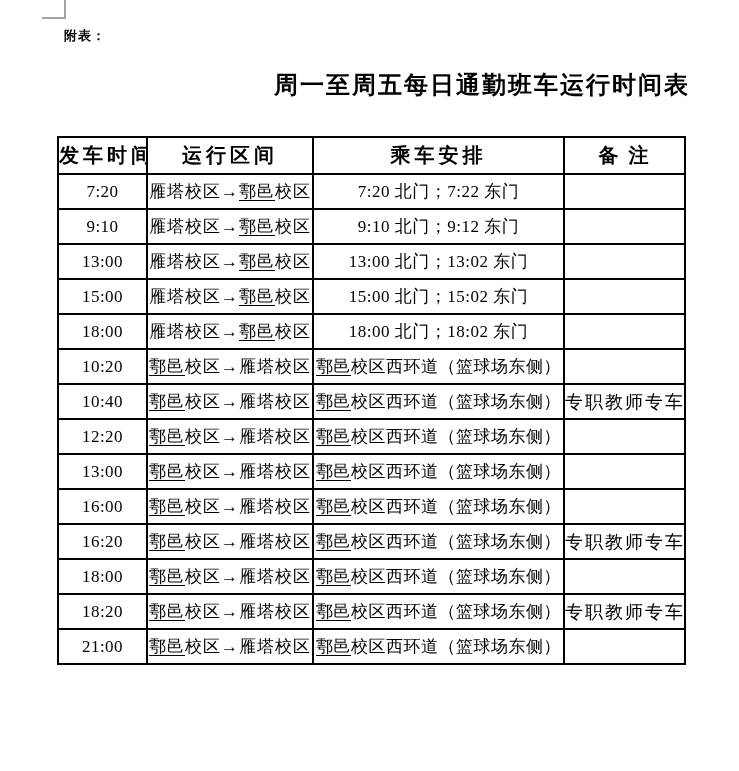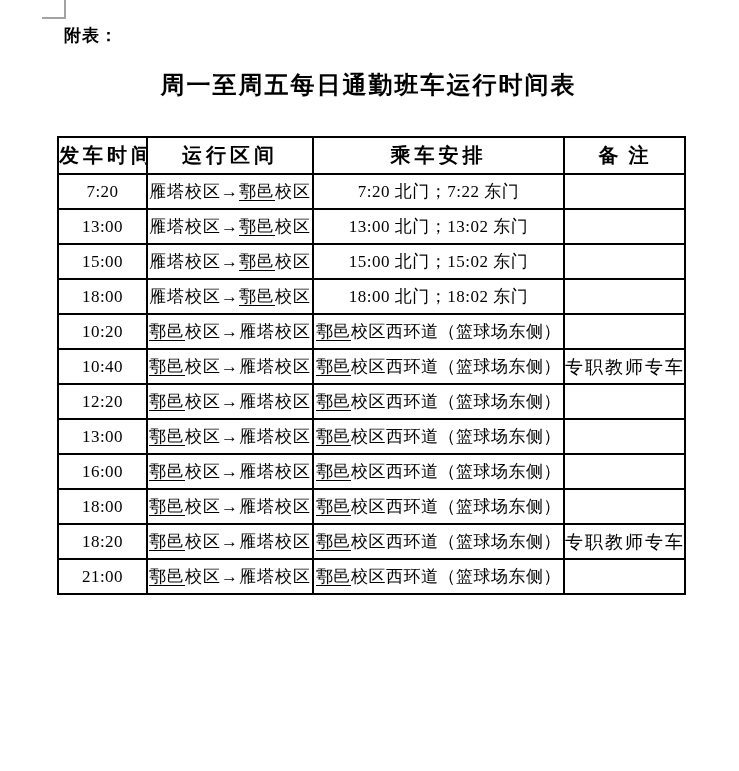--- a/index.html
+++ b/index.html
@@ -6,25 +6,25 @@
   body{
     width:739px;height:771px;position:relative;background:#ffffff;overflow:hidden;
     font-family:"Liberation Serif","DejaVu Serif",serif;color:#000;
   }
   
   .corner-v{position:absolute;left:64px;top:0;width:2px;height:18px;background:#a3a3a3;}
   .corner-h{position:absolute;left:42px;top:17px;width:24px;height:2px;background:#a3a3a3;}
 
   .note-label{
     position:absolute;left:64px;top:26px;
-    font-size:17px;font-weight:bold;letter-spacing:1px;line-height:20px;
+    font-size:13px;font-weight:bold;letter-spacing:1px;line-height:20px;
   }
   .doc-title{
-    position:absolute;left:55px;top:70px;width:627px;
-    text-align:center;font-size:24px;font-weight:bold;letter-spacing:2px;line-height:30px;
+    position:absolute;left:63px;top:70px;width:627px;
+    text-align:right;font-size:24px;font-weight:bold;letter-spacing:2px;line-height:30px;
   }
 
   table.schedule{
     position:absolute;left:57px;top:136px;width:627px;
     border-collapse:collapse;table-layout:fixed;
   }
   .schedule col.c-time{width:89px;}
   .schedule col.c-route{width:166px;}
   .schedule col.c-board{width:251px;}
   .schedule col.c-remark{width:121px;}
@@ -79,20 +79,26 @@
     </tr>
   </thead>
   <tbody>
       <tr>
         <td class="cell-time">7:20</td>
         <td class="cell-route">雁塔校区→<span class="sq">鄠邑</span>校区</td>
         <td class="cell-board">7:20 北门；7:22 东门</td>
         <td class="cell-remark"></td>
       </tr>
       <tr>
+        <td class="cell-time">9:10</td>
+        <td class="cell-route">雁塔校区→<span class="sq">鄠邑</span>校区</td>
+        <td class="cell-board">9:10 北门；9:12 东门</td>
+        <td class="cell-remark"></td>
+      </tr>
+      <tr>
         <td class="cell-time">13:00</td>
         <td class="cell-route">雁塔校区→<span class="sq">鄠邑</span>校区</td>
         <td class="cell-board">13:00 北门；13:02 东门</td>
         <td class="cell-remark"></td>
       </tr>
       <tr>
         <td class="cell-time">15:00</td>
         <td class="cell-route">雁塔校区→<span class="sq">鄠邑</span>校区</td>
         <td class="cell-board">15:00 北门；15:02 东门</td>
         <td class="cell-remark"></td>
@@ -127,20 +133,26 @@
         <td class="cell-board"><span class="sq">鄠邑</span>校区西环道（篮球场东侧）</td>
         <td class="cell-remark"></td>
       </tr>
       <tr>
         <td class="cell-time">16:00</td>
         <td class="cell-route"><span class="sq">鄠邑</span>校区→雁塔校区</td>
         <td class="cell-board"><span class="sq">鄠邑</span>校区西环道（篮球场东侧）</td>
         <td class="cell-remark"></td>
       </tr>
       <tr>
+        <td class="cell-time">16:20</td>
+        <td class="cell-route"><span class="sq">鄠邑</span>校区→雁塔校区</td>
+        <td class="cell-board"><span class="sq">鄠邑</span>校区西环道（篮球场东侧）</td>
+        <td class="cell-remark">专职教师专车</td>
+      </tr>
+      <tr>
         <td class="cell-time">18:00</td>
         <td class="cell-route"><span class="sq">鄠邑</span>校区→雁塔校区</td>
         <td class="cell-board"><span class="sq">鄠邑</span>校区西环道（篮球场东侧）</td>
         <td class="cell-remark"></td>
       </tr>
       <tr>
         <td class="cell-time">18:20</td>
         <td class="cell-route"><span class="sq">鄠邑</span>校区→雁塔校区</td>
         <td class="cell-board"><span class="sq">鄠邑</span>校区西环道（篮球场东侧）</td>
         <td class="cell-remark">专职教师专车</td>

